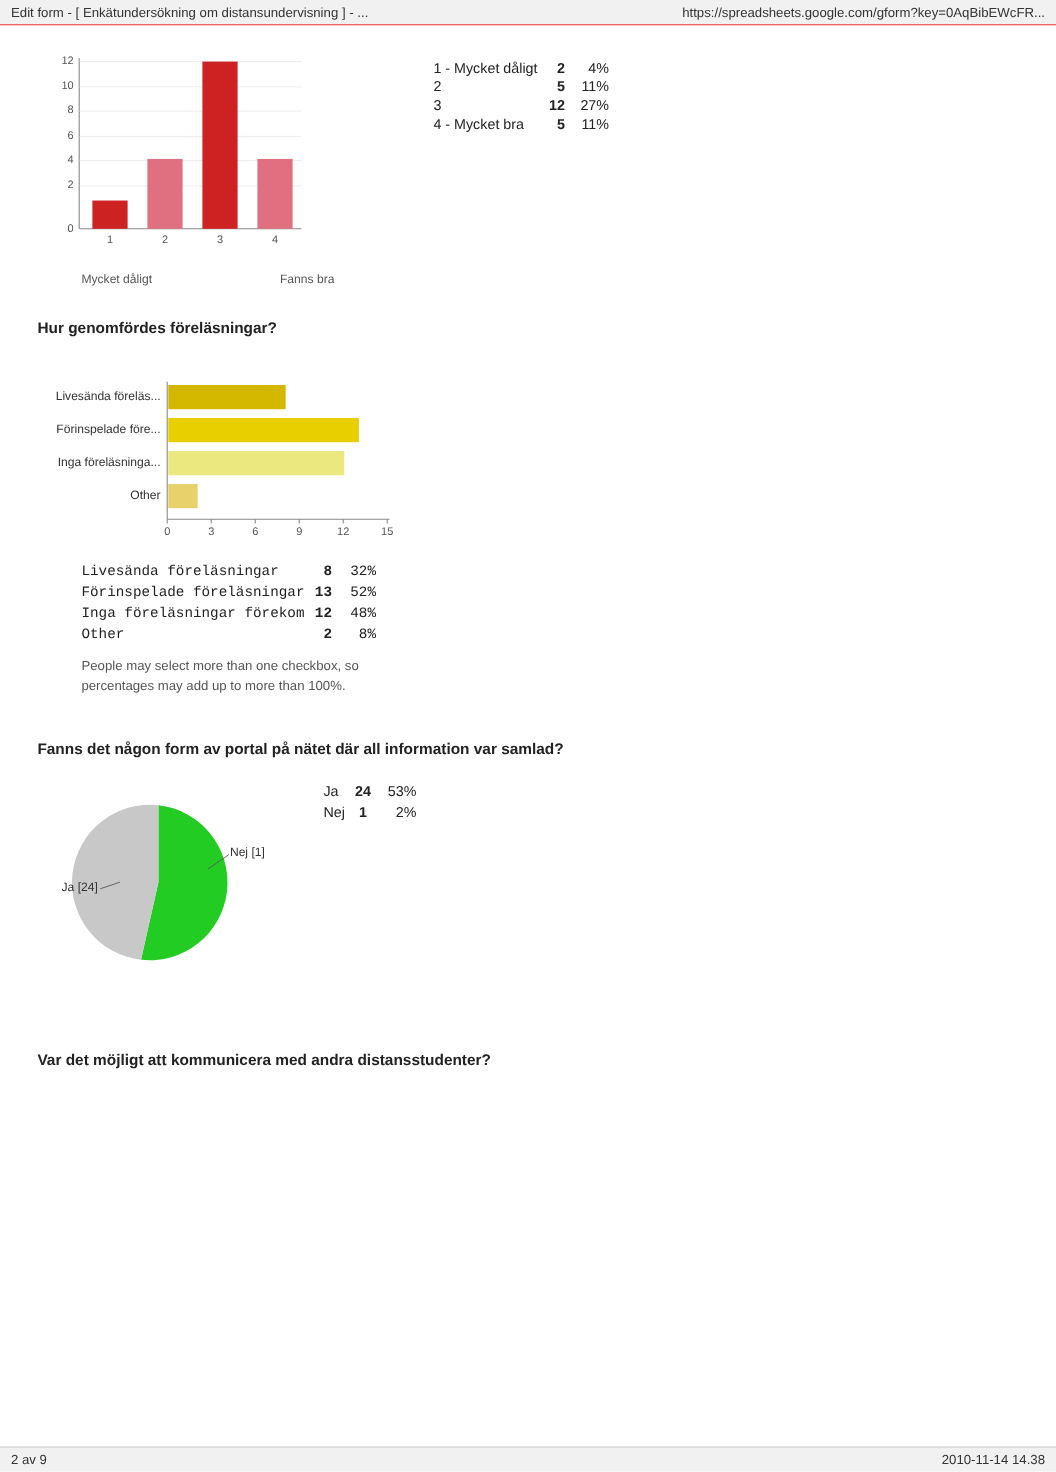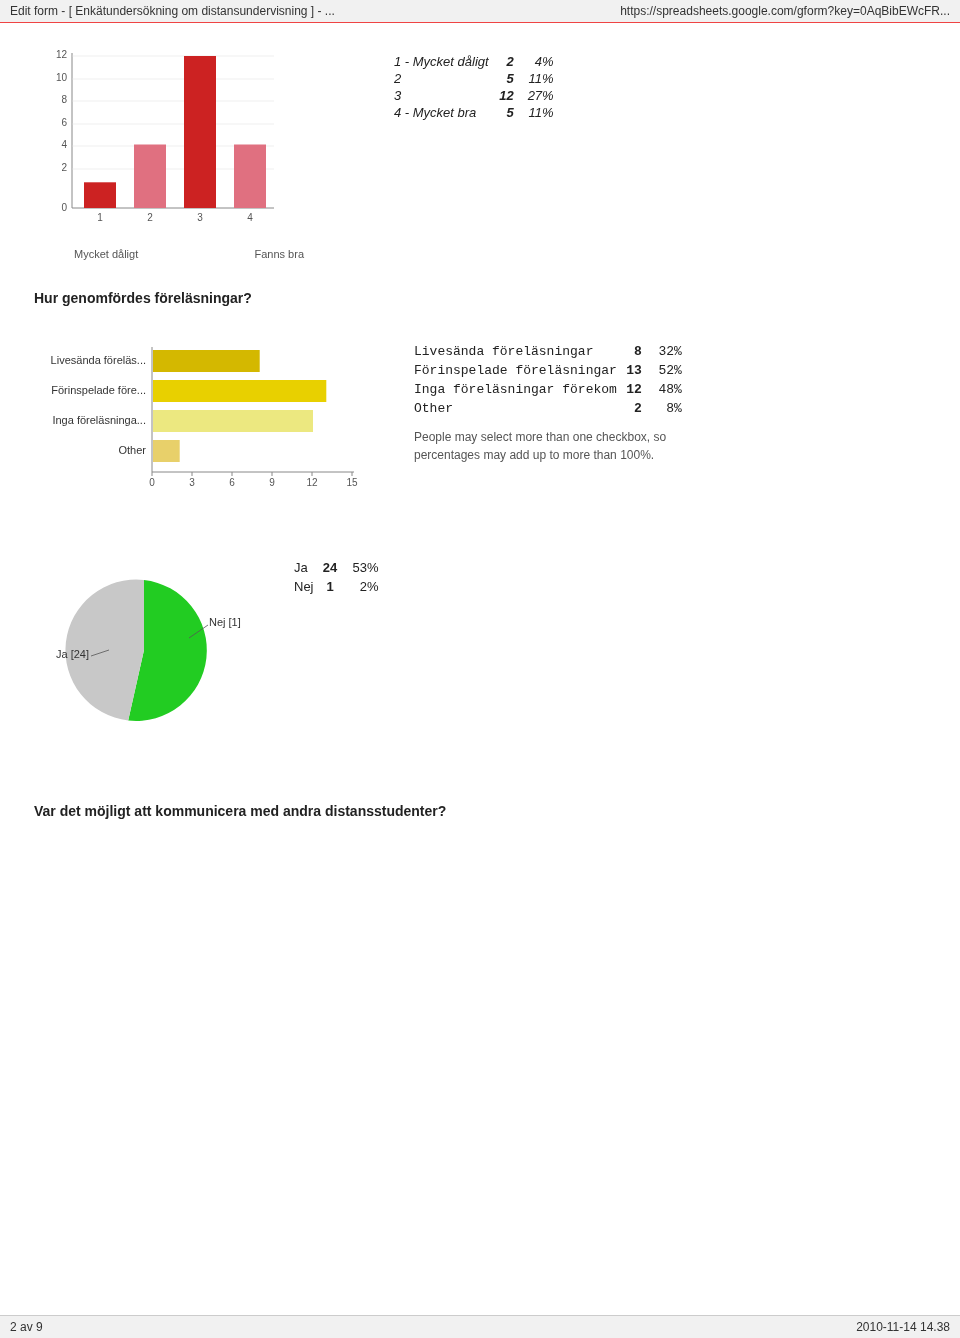--- a/index.html
+++ b/index.html
@@ -48,21 +48,20 @@
       padding: 2px 30px 0 40px;
       font-size: 11px;
       color: #555;
     }
 
     .rating-legend {
       margin-left: 60px;
       margin-top: 10px;
       font-size: 13px;
       color: #222;
-      font-style: italic;
     }
 
     .rating-legend table {
       border-collapse: collapse;
     }
     .rating-legend td {
       padding: 1px 10px 1px 0;
     }
     .rating-legend td.num {
       font-weight: bold;
@@ -77,20 +76,21 @@
     
     .section-title {
       font-weight: bold;
       font-size: 14px;
       margin-bottom: 14px;
       color: #222;
     }
 
     .lecture-section {
       display: flex;
+      flex-direction: column;
       align-items: flex-start;
       margin-bottom: 40px;
       margin-top: 36px;
     }
 
     .lecture-chart-area {
       width: 340px;
       flex-shrink: 0;
     }
 
@@ -316,20 +316,21 @@
       <td>Other</td>
       <td class="num">2</td>
       <td class="pct">8%</td>
     </tr>
           </tbody>
       </table>
       <div class="footnote">People may select more than one checkbox, so percentages may add up to more than 100%.</div>
     </div>
   </div>
 
+  <div class="section-title">Fanns det någon form av portal på nätet där all information var samlad?</div>
   <div class="portal-section">
     <div class="portal-chart-area">
       
       <svg width="220" height="200">
 
         <path d="M110,100 L110,30 A70,70 0 1,1 94.2,170.5 Z" fill="#22cc22"></path>
 
         <path d="M110,100 L94.2,170.5 A70,70 0 0,1 110,30 Z" fill="#c8c8c8"></path>
 
         <text x="55" y="108" text-anchor="end" font-size="11" fill="#333">Ja [24]</text>

